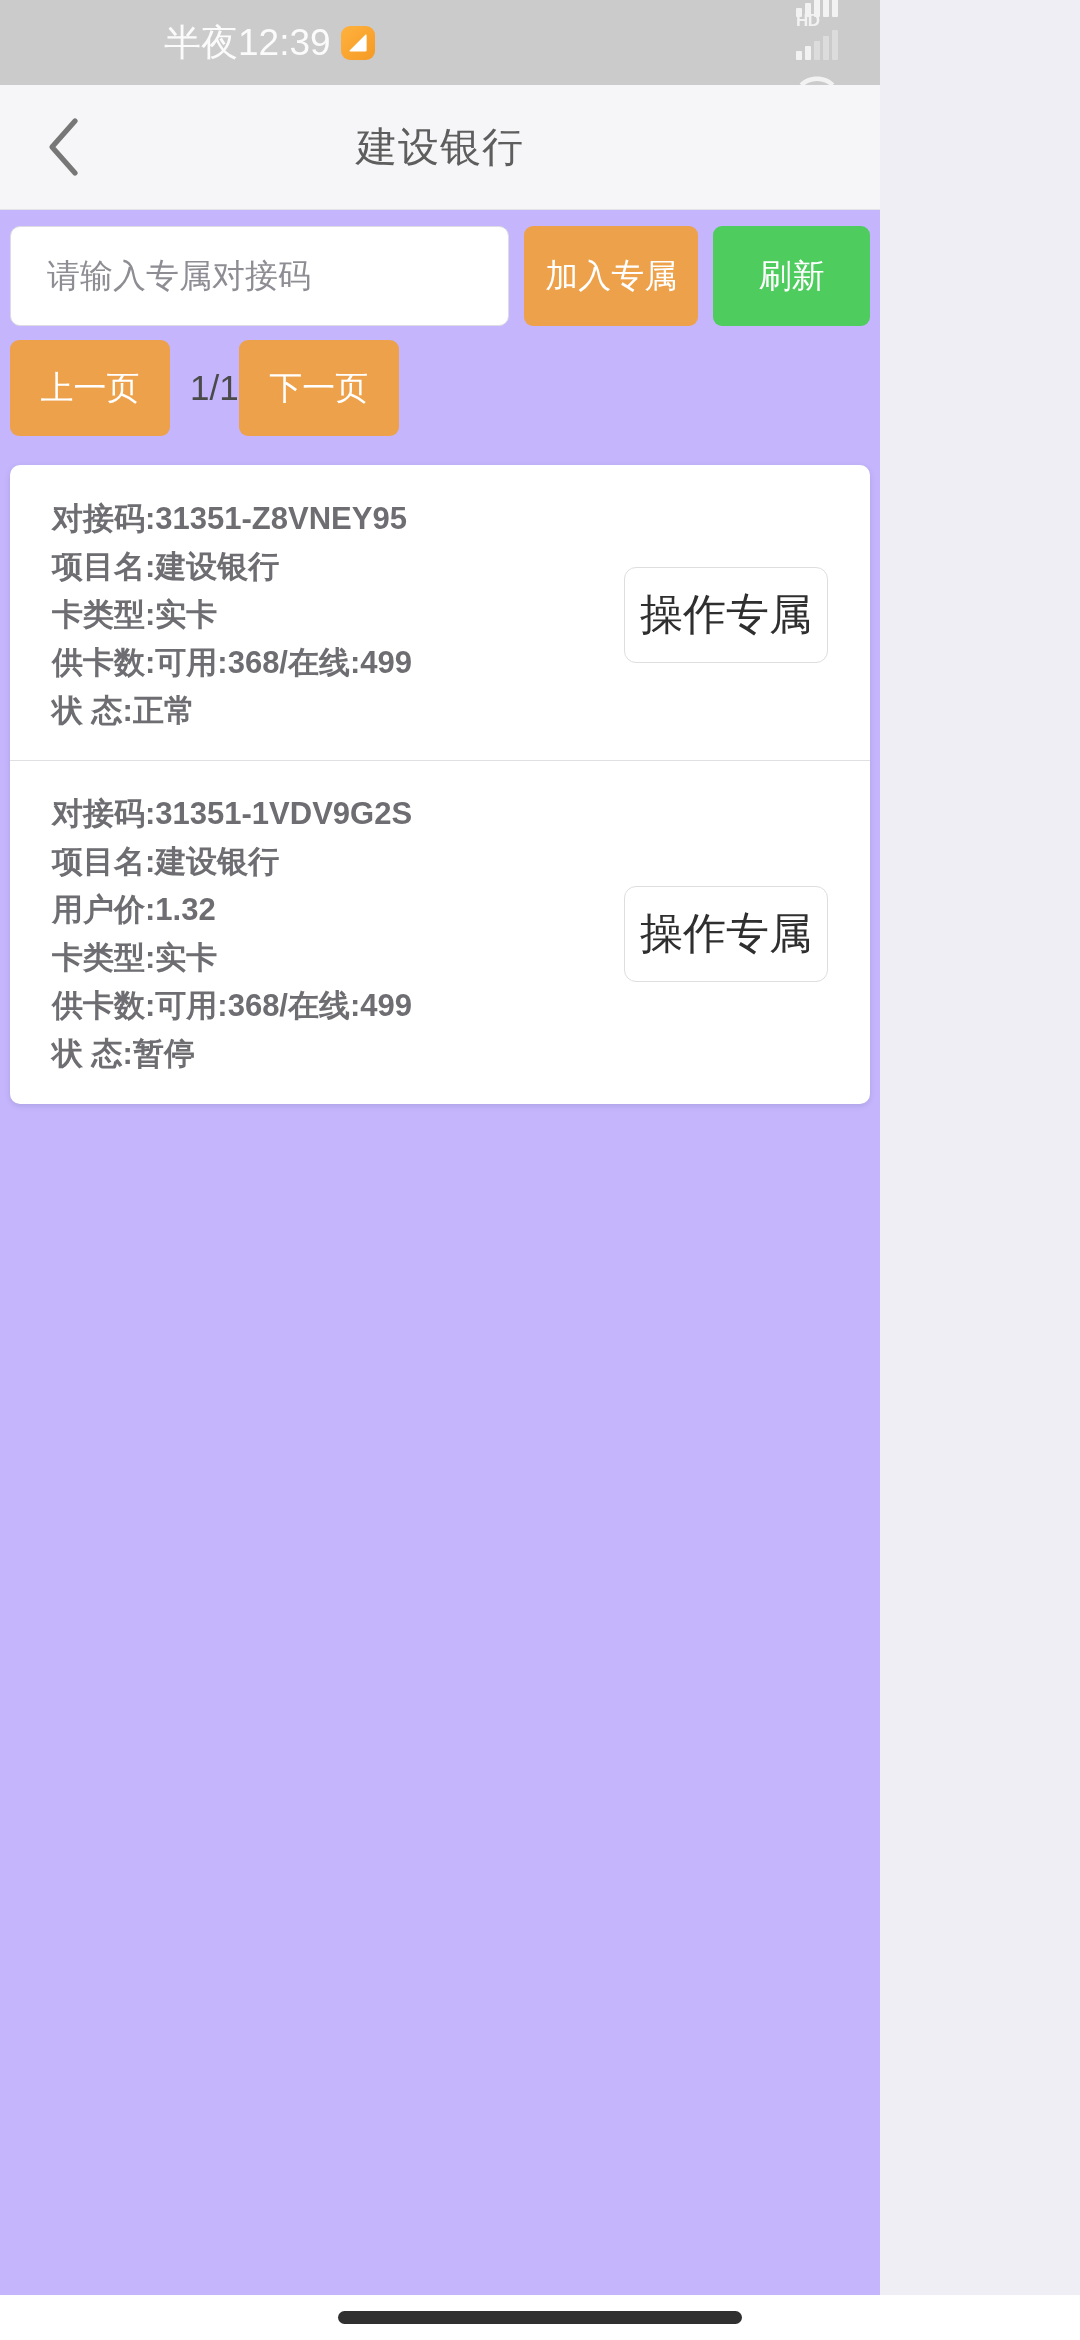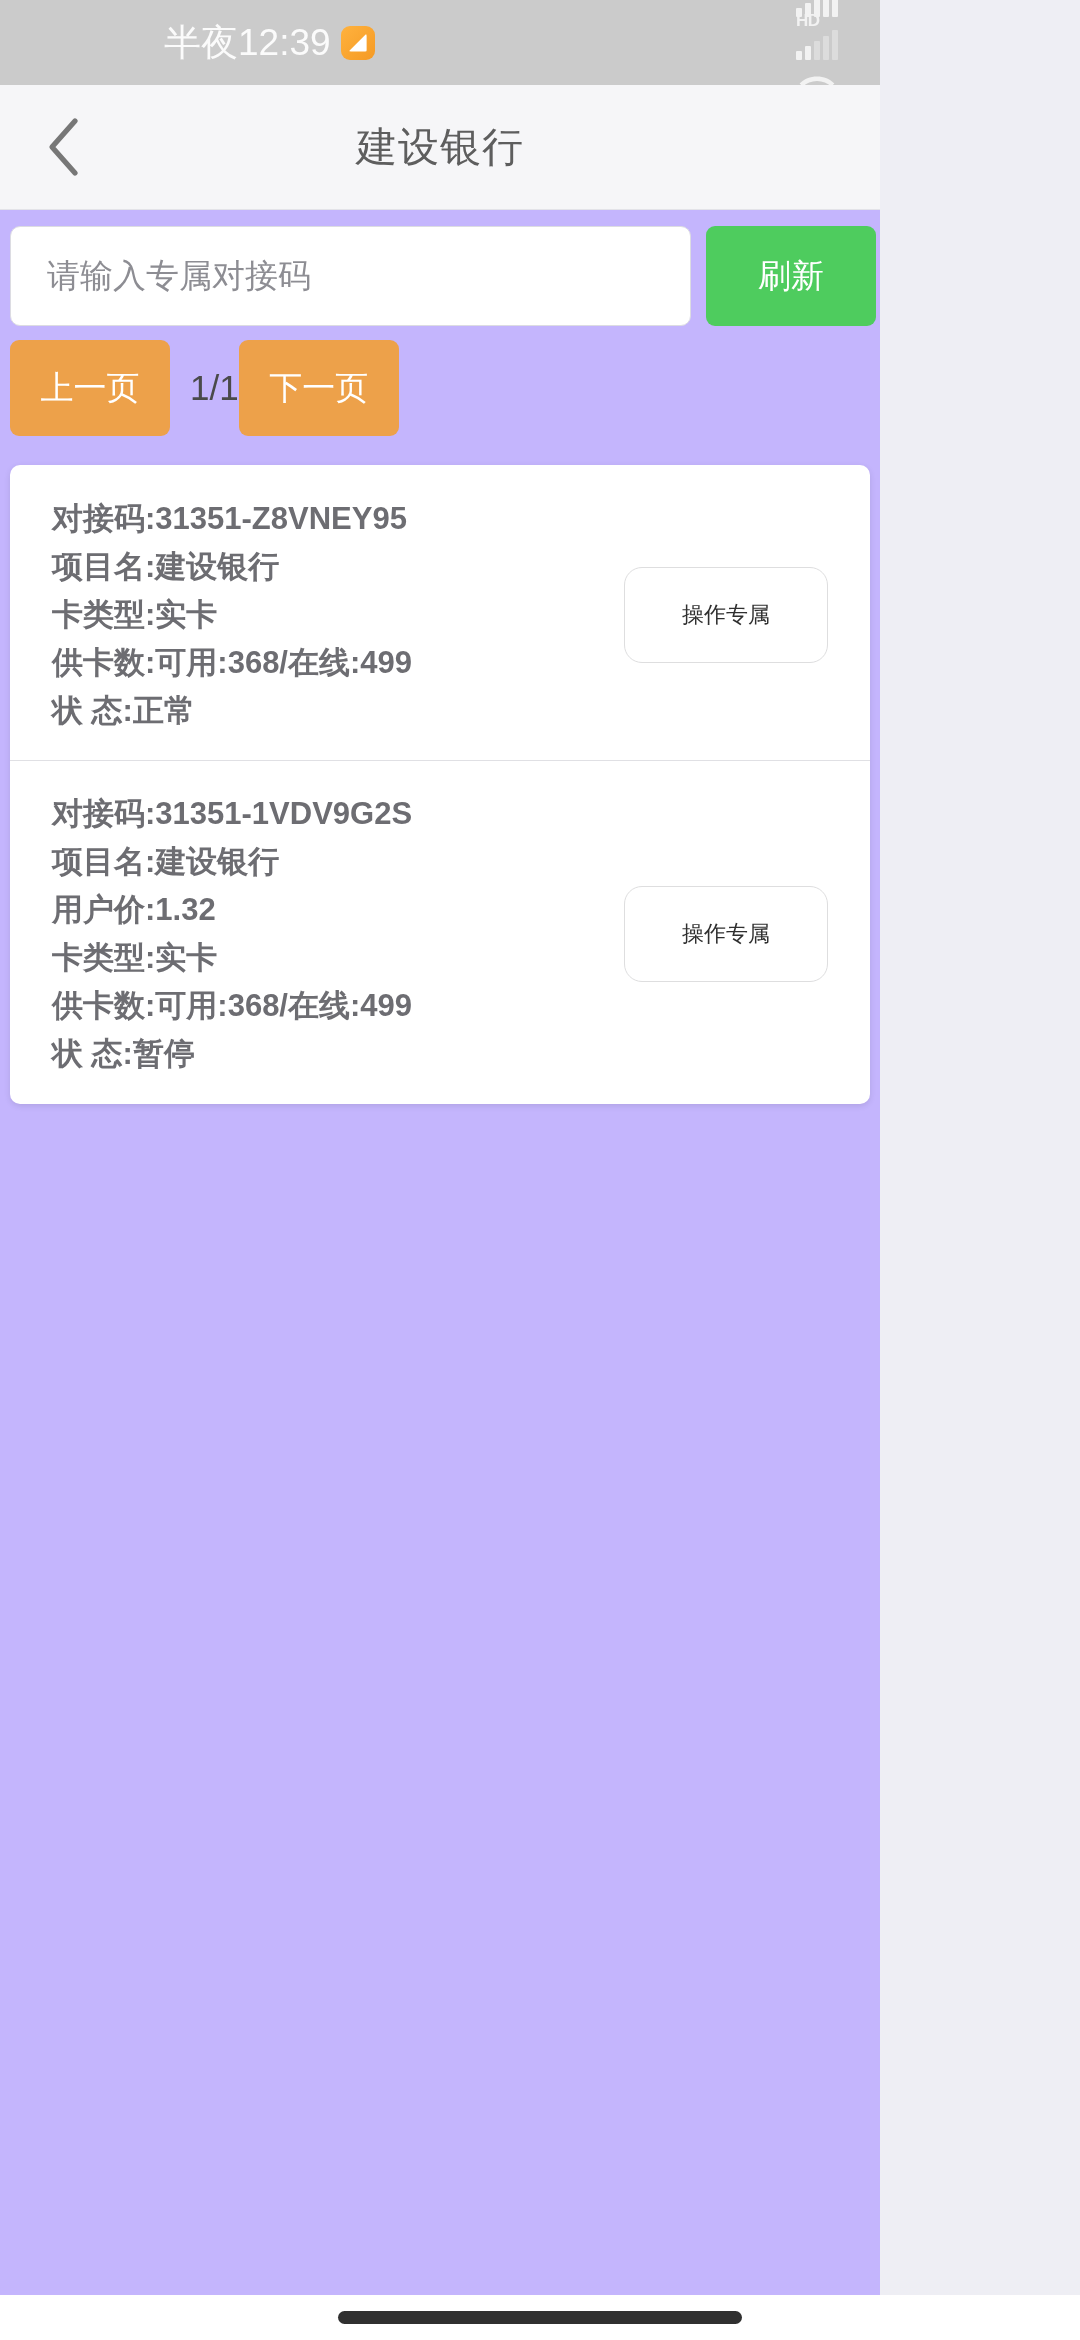--- a/index.html
+++ b/index.html
@@ -72,21 +72,21 @@
   }
   .back-btn svg{ display:block; }
   .page-title {
     width:100%; text-align:center;
     font-size:41px; color:#5e5e5e; font-weight:400; letter-spacing:1px;
   }
 
   
   .search-row {
     display:flex; align-items:stretch; gap:15px;
-    padding:16px 4px 0 10px;
+    padding:16px 10px 0 10px;
   }
   .search-input {
     flex:1 1 auto;
     height:100px; background:#fff;
     border:1px solid #dcdce2; border-radius:10px;
     font-size:33px; color:#8d8d93;
     padding:0 36px; outline:none;
     font-family:inherit;
   }
   .search-input::placeholder{ color:#8d8d93; }
@@ -132,22 +132,22 @@
   .field {
     font-size:31px; color:#6d6d72;
     line-height:1.26; margin-bottom:9px;
     white-space:pre;
     font-weight:bold;
   }
   .field:last-child{ margin-bottom:0; }
   .btn-action {
     flex:0 0 auto;
     width:204px; height:96px;
-    background:#fff; border:1px solid #dededf; border-radius:18px;
-    font-size:22px; color:#2f2f2f; font-family:inherit; cursor:pointer;
+    background:#fff; border:1px solid #dededf; border-radius:12px;
+    font-size:43px; color:#2f2f2f; font-family:inherit; cursor:pointer;
     display:flex; align-items:center; justify-content:center;
     margin-right:16px;
   }
 
   
   .nav-bar {
     position:absolute; left:0; bottom:0;
     width:1080px; height:45px; background:#ffffff;
     display:flex; align-items:center; justify-content:center;
   }
@@ -209,20 +209,21 @@
     <div class="back-btn">
       <svg width="36" height="60" viewBox="0 0 18 30">
         <path d="M15 2 3.5 15 15 28" fill="none" stroke="#777" stroke-width="2.6" stroke-linecap="round" stroke-linejoin="round"></path>
       </svg>
     </div>
     <div class="page-title">建设银行</div>
   </div>
 
   <div class="search-row">
     <input class="search-input" type="text" placeholder="请输入专属对接码" style="">
+    <button class="btn btn-join">加入专属</button>
     <button class="btn btn-refresh">刷新</button>
   </div>
 
   <div class="pager-row">
     <button class="btn-page">上一页</button>
     <span class="pager-count">1/1</span>
     <button class="btn-page">下一页</button>
   </div>
 
   <div class="card">

